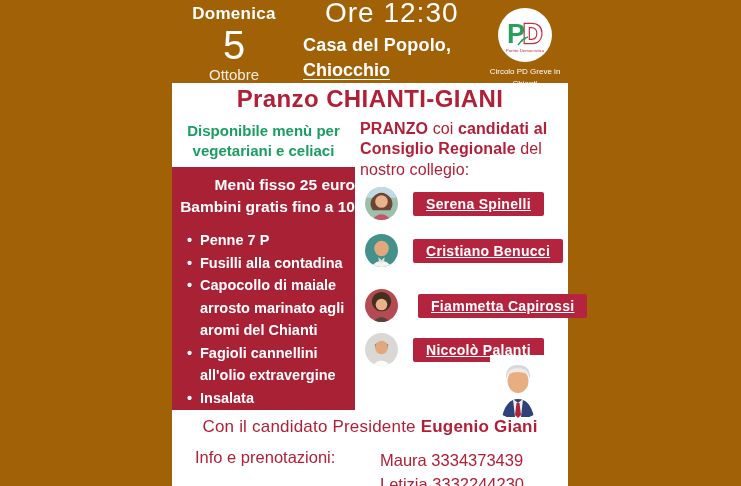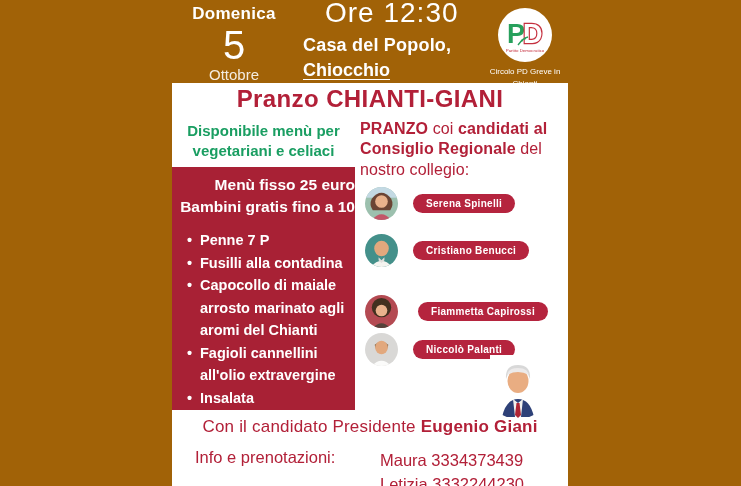--- a/index.html
+++ b/index.html
@@ -36,23 +36,23 @@
   .menu-list{margin:12px 0 0 15px;padding:0;list-style:none;font-weight:bold;font-size:14.5px;line-height:1.55;}
   .menu-list li{position:relative;padding-left:13px;margin:0;}
   .menu-list li::before{content:"\2022";position:absolute;left:0;}
 
   
   .intro{position:absolute;left:188px;top:36px;width:206px;color:#b22038;font-size:16px;line-height:1.28;letter-spacing:.1px;}
   .intro b{font-weight:bold;}
 
   .cand-row{position:absolute;left:193px;display:flex;align-items:center;gap:15px;}
   .cand-photo{width:33px;height:33px;border-radius:50%;overflow:hidden;flex:0 0 auto;}
-  .cand-badge{background:#b5243e;color:#fff;font-weight:bold;font-size:10px;letter-spacing:.3px;
-              padding:4px 13px;border-radius:10px;white-space:nowrap;}
-  .row-1{top:104px;} .row-2{top:151px;} .row-3{top:212px;gap:20px;} .row-4{top:250px;}
+  .cand-badge{background:#b5243e;color:#fff;font-weight:bold;font-size:14px;letter-spacing:.3px;
+              padding:4px 13px;border-radius:2px;white-space:nowrap;text-decoration:underline;}
+  .row-1{top:104px;} .row-2{top:151px;} .row-3{top:206px;gap:20px;} .row-4{top:250px;}
 
   .giani-photo{position:absolute;left:318px;top:272px;width:56px;height:64px;overflow:hidden;
                border-radius:0 0 50% 50% / 0 0 38% 38%;}
 
   
   .president-line{position:absolute;left:0;top:334px;width:100%;text-align:center;color:#b22038;font-size:17px;letter-spacing:.2px;}
   .president-line b{font-weight:bold;}
   .info-label{position:absolute;left:23px;top:365px;color:#b22038;font-size:16.5px;}
   .contacts{position:absolute;left:208px;top:365px;color:#b22038;font-size:16.5px;line-height:24px;}
 </style>

